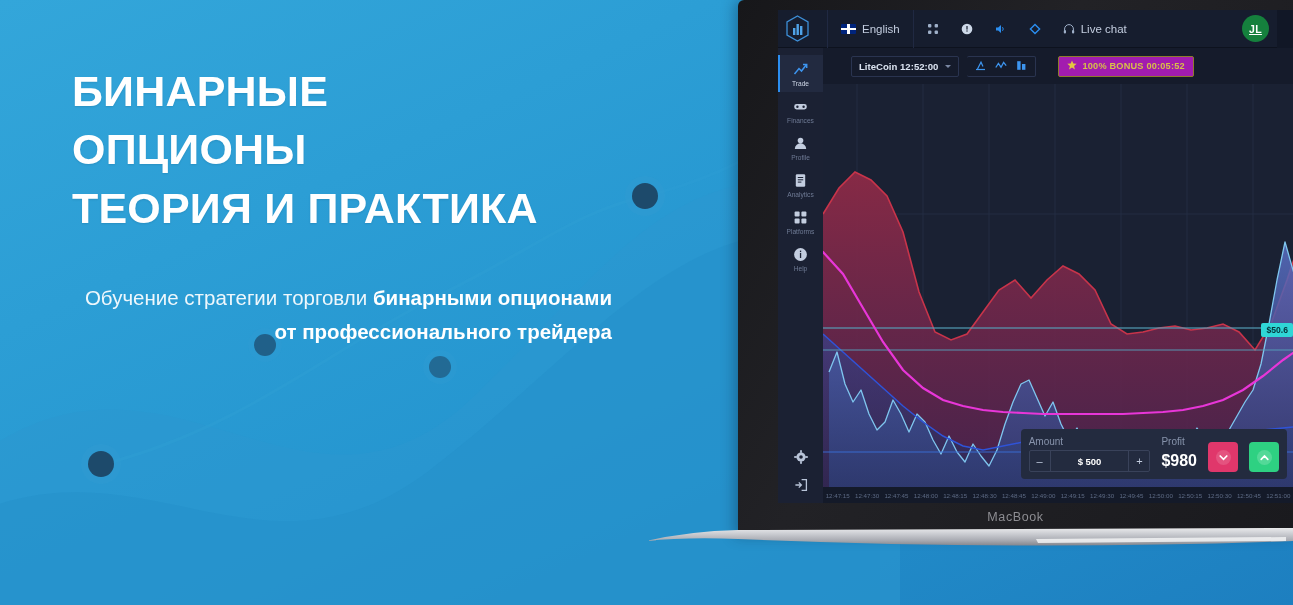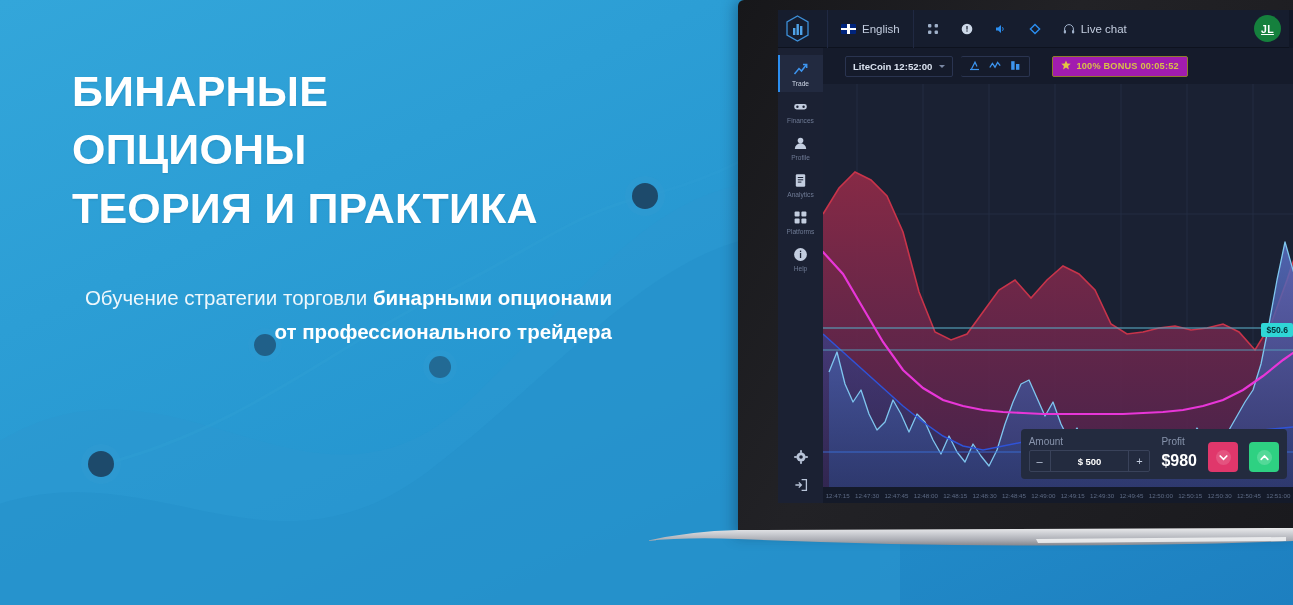--- a/index.html
+++ b/index.html
@@ -60,21 +60,21 @@
     letter-spacing:.6px;
   }
   #laptop-base {
     position:absolute; left:-92px; top:528px; width:648px; height:26px;
   }
 
   
   #app { position:absolute; inset:0; background:#111726; }
 
   #topbar {
-    position:absolute; left:0; top:0; right:4px; height:38px;
+    position:absolute; left:0; top:0; right:16px; height:38px;
     background:#161d2e;
     border-bottom:1px solid #0d121e;
     display:flex; align-items:center; padding:0 8px 0 6px;
   }
   .tb-logo {
     width:27px; height:29px; margin-right:14px;
     display:flex; align-items:center; justify-content:center;
   }
   .tb-sep { width:1px; height:38px; background:#202942; margin:0 2px; }
   .tb-item {
@@ -118,21 +118,21 @@
   .sb-item.active::before {
     content:""; position:absolute; left:0; top:0; bottom:0; width:2px; background:#2b8ef0;
   }
   .sb-ico { width:16px; height:16px; display:flex; align-items:center; justify-content:center; }
   .sb-bottom { margin-top:auto; padding-bottom:10px; display:flex; flex-direction:column; gap:12px; align-items:center; }
 
   
   #toolbar {
     position:absolute; left:45px; top:38px; right:0; height:36px;
     background:#151b2b;
-    display:flex; align-items:center; padding-left:22px; gap:8px;
+    display:flex; align-items:center; padding-left:28px; gap:8px;
   }
   #asset-select {
     display:flex; align-items:center; gap:7px;
     height:21px; padding:0 7px;
     border:1px solid #2a3category; border:1px solid #2a3450; border-radius:2px;
     color:#dbe3f0; font-size:9.6px; font-weight:bold;
   }
   .chev { width:0;height:0;border-left:3px solid transparent;border-right:3px solid transparent;border-top:3.5px solid #7b88a3; }
   #chart-tools { display:flex; align-items:center; gap:9px; height:21px; padding:0 8px; border:1px solid #2a3450; border-radius:2px; border-left:none; }
   #bonus-badge {
@@ -220,20 +220,21 @@
     <span class="l2">ТЕОРИЯ И ПРАКТИКА</span>
   </h1>
   <p id="hero-sub">
     <span class="light">Обучение стратегии торговли </span><span class="bold">бинарными опционами от профессионального трейдера</span>
   </p>
 </div>
 
 <div id="laptop">
 
   <div id="laptop-lid">
+    <div id="bezel-label">MacBook</div>
 
     <div id="screen">
       <div id="app">
 
         <div id="topbar">
           <div class="tb-logo">
             <svg width="25" height="27" viewBox="0 0 25 27">
               <path d="M12.5 1 L23 7 L23 20 L12.5 26 L2 20 L2 7 Z" fill="none" stroke="#3d8fd8" stroke-width="1.3"></path>
               <rect x="8" y="13" width="2.4" height="7" fill="#4fa3e8"></rect>
               <rect x="11.5" y="9" width="2.4" height="11" fill="#4fa3e8"></rect>

